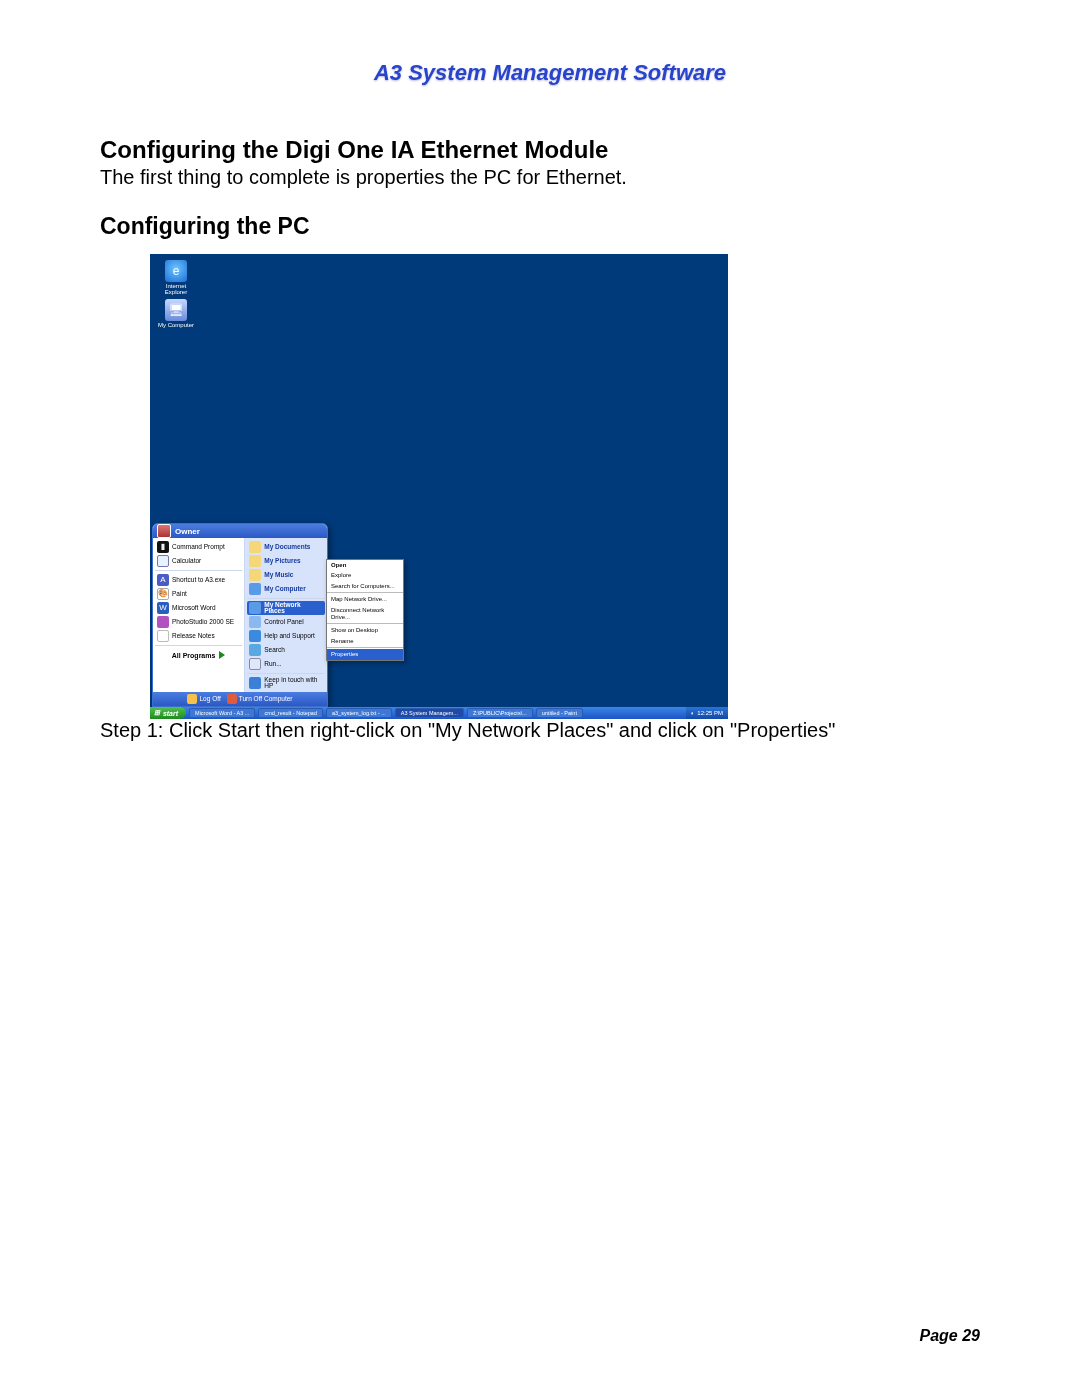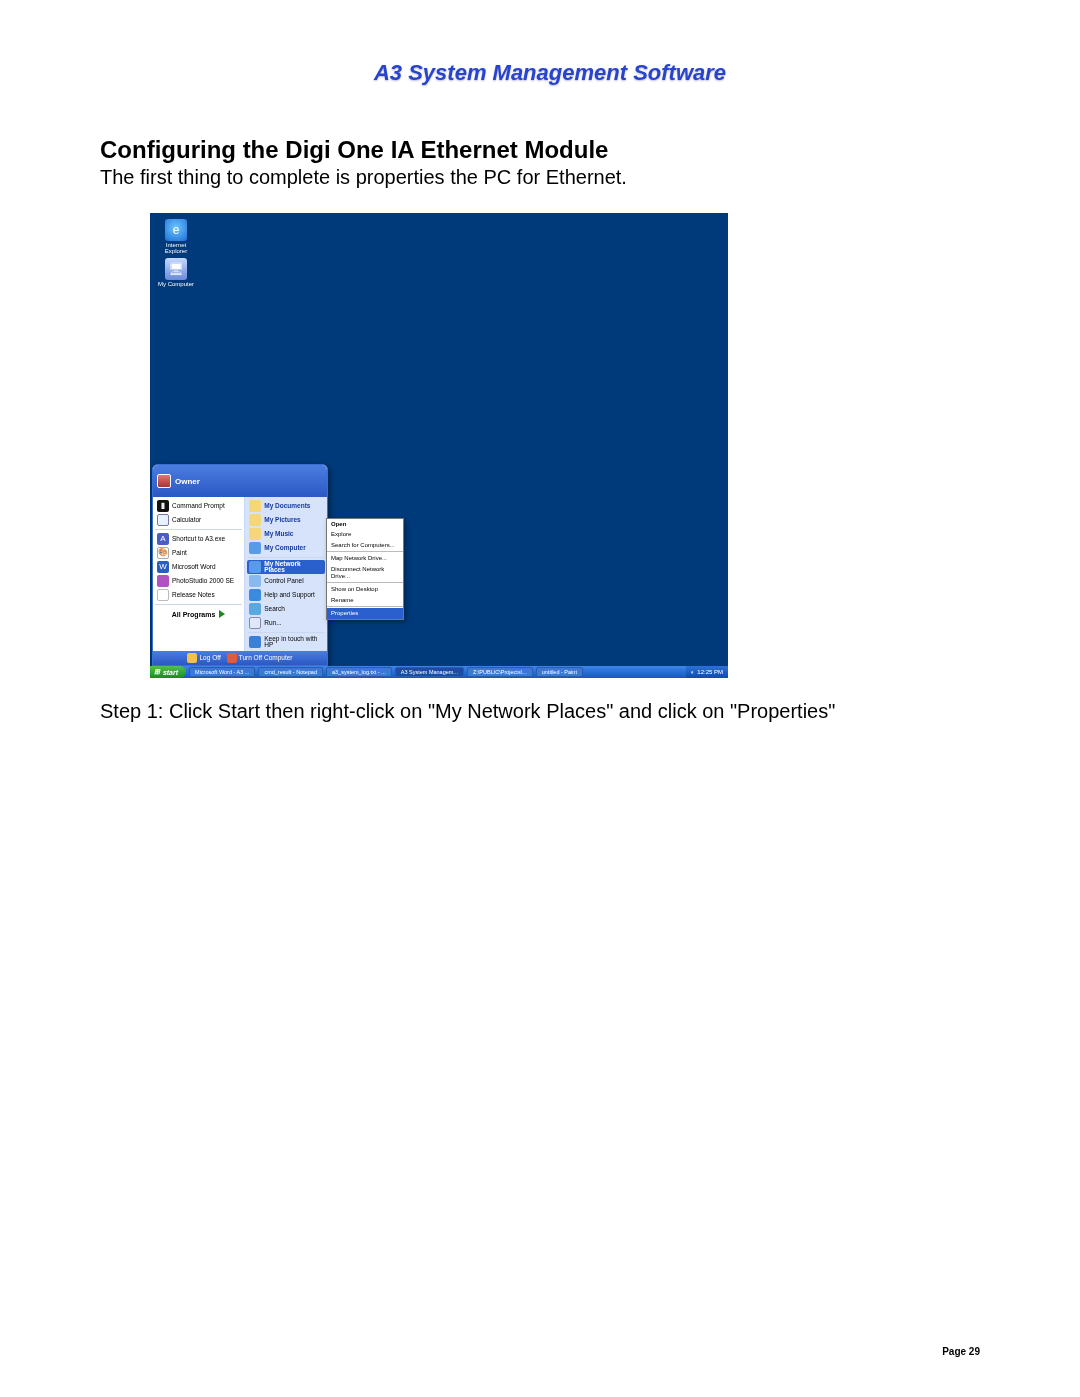--- a/index.html
+++ b/index.html
@@ -2,36 +2,36 @@
 <html><head>
 <meta charset="utf-8">
 <style>
   * { box-sizing: border-box; margin: 0; padding: 0; }
   body { font-family: Arial, Helvetica, sans-serif; background: #fff; }
   .page { width: 1080px; min-height: 1397px; margin: 0 auto; padding: 60px 80px 40px 100px; position: relative; }
   .doc-title { font-style: italic; font-weight: bold; color: #2844cc; text-align: center; font-size: 22px; text-shadow: 0 1px 2px rgba(80,80,160,0.4); margin-bottom: 50px; }
   .h1 { font-weight: bold; font-size: 24px; }
   .p { font-size: 20px; line-height: 1.35; margin-bottom: 22px; }
   .h2 { font-weight: bold; font-size: 23px; margin-bottom: 4px; }
-  .caption { font-size: 20px; margin-top: 22px; }
-  .page-num { position: absolute; bottom: 40px; right: 100px; font-size: 10px; font-weight: bold; }
+  .caption { font-size: 20px; }
+  .page-num { position: absolute; bottom: 52px; right: 100px; font-size: 16px; font-weight: bold; font-style: italic; }
 
   
   .shot { width: 578px; height: 465px; margin-top: 14px; margin-left: 50px; background: #003a7a; position: relative; overflow: hidden; font-size: 7px; color: #fff; }
 
   
   .desk-icons { position: absolute; top: 6px; left: 6px; width: 48px; }
   .desk-icon { width: 40px; text-align: center; margin-bottom: 4px; font-size: 6px; color:#fff; }
   .desk-icon .ico { width: 22px; height: 22px; margin: 0 auto 1px auto; border-radius: 3px; display:flex; align-items:center; justify-content:center; font-size:12px;}
   .ie-ico { background: radial-gradient(circle at 50% 40%, #6fc5ff, #1b6fd6); }
   .pc-ico { background: linear-gradient(#c5d8ff,#6a8adb); }
 
   
   .startmenu { position: absolute; left: 2px; bottom: 12px; width: 176px; background: #fff; border: 1px solid #3a6fd0; border-radius: 6px 6px 0 0; overflow: hidden; color: #000; box-shadow: 2px 2px 6px rgba(0,0,0,0.4);}
-  .sm-header { background: linear-gradient(#4b7de0,#2b58c4); color:#fff; display:flex; align-items:center; height:32px; padding-left:4px; font-weight:bold; font-size:8px;}
+  .sm-header { background: linear-gradient(#4b7de0,#2b58c4); color:#fff; display:flex; align-items:center; height:14px; padding-left:4px; font-weight:bold; font-size:8px;}
   .sm-header .avatar { width:14px; height:14px; background: linear-gradient(#d77,#a33); border-radius:2px; margin-right:4px; border:1px solid #fff;}
   .sm-body { display:flex; }
   .sm-left { width:53%; background:#fff; padding:2px 2px; border-right:1px solid #c8d7f2;}
   .sm-right { width:47%; background:#d7e3fb; padding:2px 2px;}
   .sm-item { display:flex; align-items:center; padding:1px 2px; font-size:6.5px; line-height:1; height:14px; border-radius:2px;}
   .sm-item .ico { width:12px; height:12px; margin-right:3px; border-radius:2px; display:inline-flex; align-items:center; justify-content:center; font-size:8px; flex-shrink:0;}
   .sm-item.bold { font-weight:bold; color:#163a9c;}
   .sm-item.sel { background:#2a5fce; color:#fff;}
   .sm-sep { height:1px; background:#ccd7ee; margin:2px 0;}
   .sm-allprog { font-weight:bold; font-size:7px; padding:3px 4px; display:flex; justify-content:center; align-items:center;}
@@ -72,20 +72,21 @@
 </style>
 </head>
 <body>
 
 <div class="page">
   <div class="doc-title">A3 System Management Software</div>
 
   <div class="h1">Configuring the Digi One IA Ethernet Module</div>
   <div class="p">The first thing to complete is properties the PC for Ethernet.</div>
 
+  <div class="h2">Configuring the PC</div>
 
   <div class="shot">
 
     <div class="desk-icons">
       <div class="desk-icon">
         <div class="ico ie-ico">e</div>
         <div>Internet Explorer</div>
       </div>
       <div class="desk-icon">
         <div class="ico pc-ico">🖥</div>

